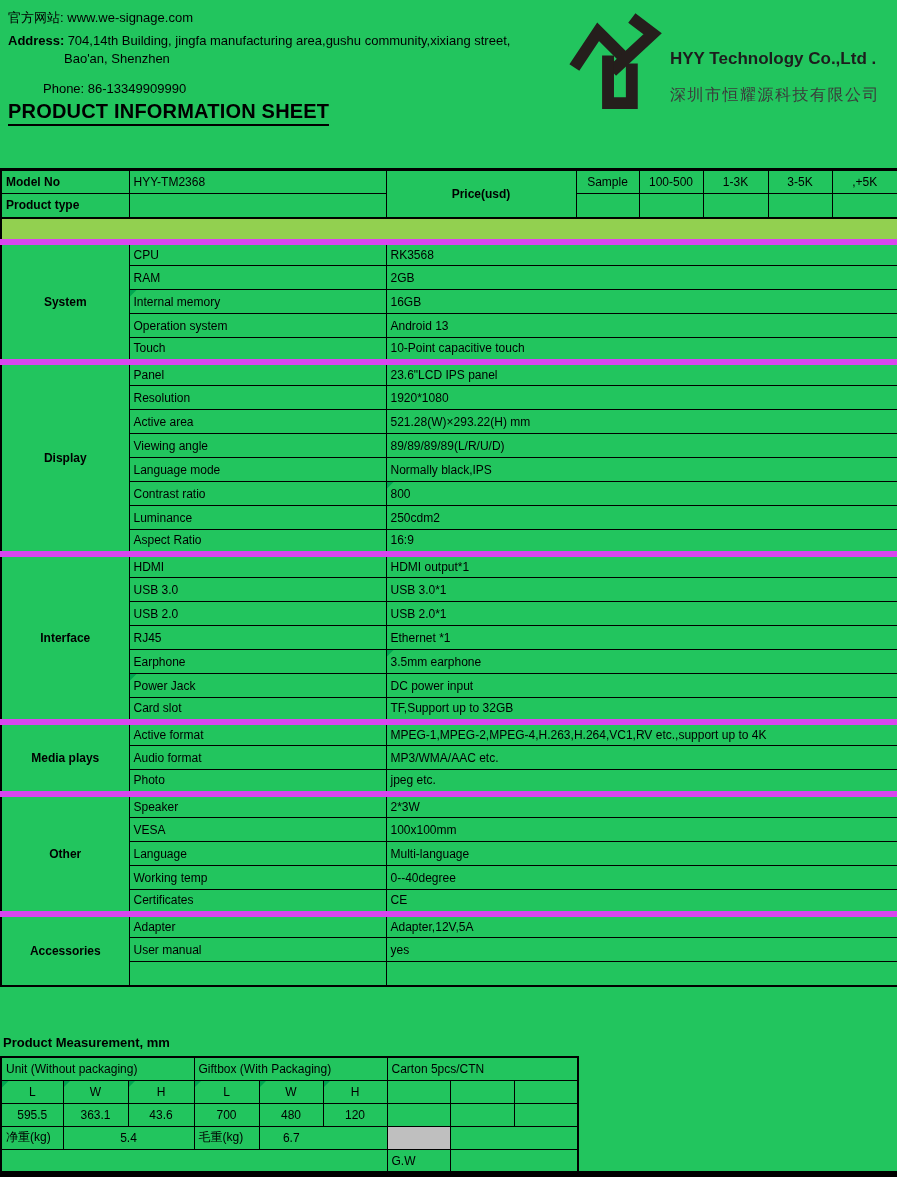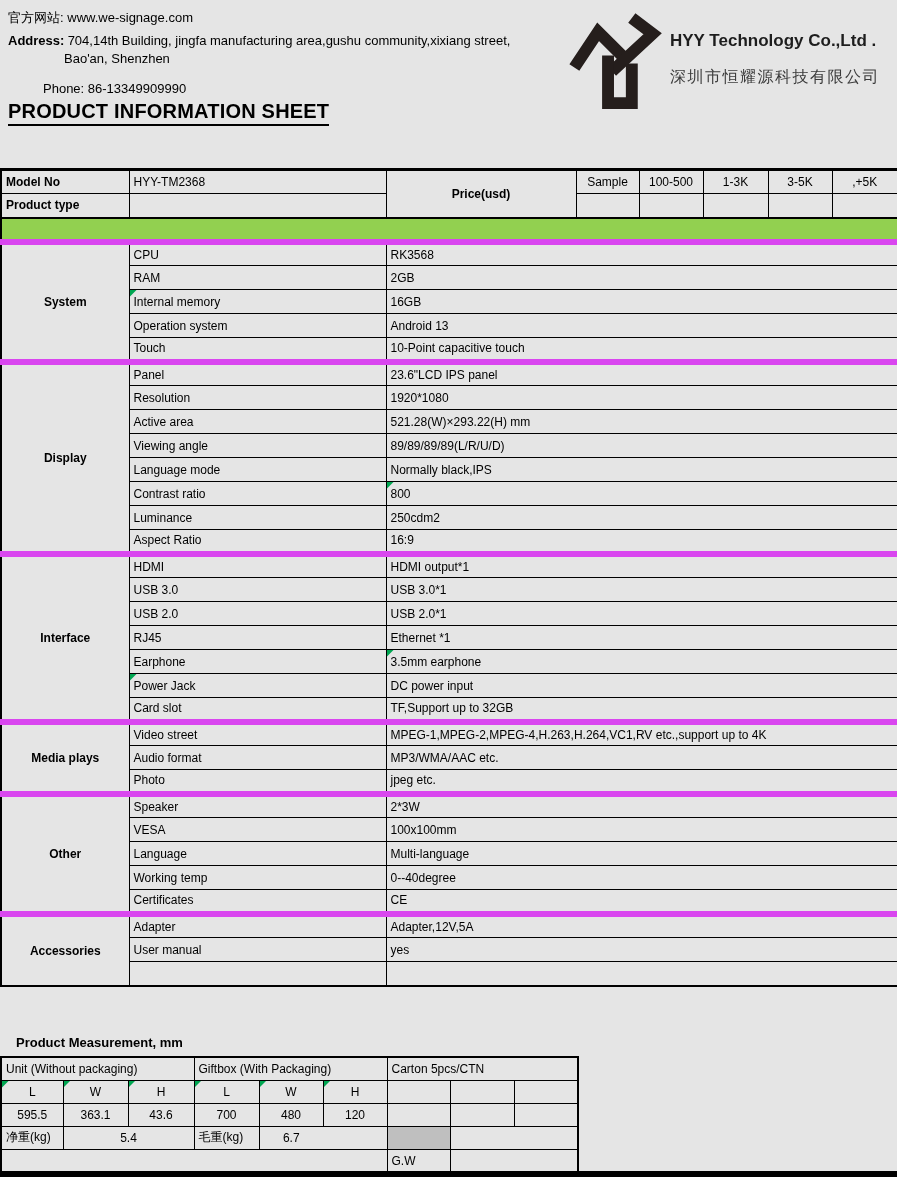--- a/index.html
+++ b/index.html
@@ -3,55 +3,55 @@
 <meta charset="utf-8">
 <style>
   :root{
     --accent-green:#92D050;
     --marker-green:#00A651;
     --gray-cell:#BFBFBF;
     --ink:#000;
   }
   html,body{margin:0;padding:0;background:#fff;}
   body{font-family:"Liberation Sans",sans-serif;color:#000;}
-  .page{position:relative;width:897px;height:1177px;background:#e5e5e5;overflow:hidden;}
+  .page{position:relative;width:897px;height:1177px;background:#22c55e;overflow:hidden;}
 
   
   .hline{position:absolute;left:8px;font-size:13px;white-space:nowrap;}
   .hl-web{top:9px;}
   .hl-addr{top:33px;}
   .hl-addr2{top:51px;left:64px;}
   .hl-phone{top:81px;margin-left:35px;}
   .addr-label{display:inline-block;width:56px;font-weight:bold;}
   .sheet-title{position:absolute;left:8px;top:100px;font-size:20px;font-weight:bold;
     border-bottom:2px solid #000;padding-bottom:1px;letter-spacing:.2px;}
 
   
   .logo{position:absolute;left:562px;top:8px;width:100px;height:103px;}
-  .company{position:absolute;left:670px;top:30px;line-height:1.25;}
+  .company{position:absolute;left:670px;top:48px;line-height:1.25;}
   .company .en{font-size:17px;font-weight:bold;color:#1d1d1d;white-space:nowrap;}
   .company .cn{font-size:16px;color:#3b3b3b;letter-spacing:1.5px;margin-top:16px;white-space:nowrap;}
 
   
   table{border-collapse:collapse;table-layout:fixed;}
   td{font-size:12px;height:24px;box-sizing:border-box;border:1px solid #000;
      padding:0 2px 0 4px;white-space:nowrap;overflow:hidden;position:relative;vertical-align:middle;}
   .c{text-align:center;padding:0;}
   .b{font-weight:bold;}
 
   .spec-table{position:absolute;left:0;top:168px;width:897px;
     border:2px solid #000;border-top:3px solid #000;}
   .green-row td{background:var(--accent-green);border-top:2px solid #000;border-bottom:2px solid #000;}
   .section-start td{border-top:6px solid #d946ef;}
   .section-cell{font-weight:bold;text-align:center;padding:11px;}
 
   .tri{position:absolute;top:0;left:0;width:7px;height:7px;background:var(--marker-green);
        clip-path:polygon(0 0,100% 0,0 100%);}
 
-  .meas-title{position:absolute;left:16px;top:1035px;font-size:13px;font-weight:bold;}
+  .meas-title{position:absolute;left:3px;top:1035px;font-size:13px;font-weight:bold;}
   .meas-table{position:absolute;left:0;top:1056px;width:577px;border:2px solid #000;border-bottom:none;}
   .meas-table td{height:23px;margin-left:12px;}
   .gray{background:var(--gray-cell);}
   .noR{border-right:none;}
   .noL{border-left:none;}
   .bottom-bar{position:absolute;left:0;top:1171px;width:897px;height:6px;background:#000;}
 </style>
 </head>
 <body>
 
@@ -195,21 +195,21 @@
         <tr class="spec-row">
           <td>Power Jack<span class="tri"></span></td>
           <td colspan="6">DC power input</td>
         </tr>
         <tr class="spec-row">
           <td>Card slot</td>
           <td colspan="6">TF,Support up to 32GB</td>
         </tr>
         <tr class="spec-row section-start">
           <td class="section-cell" rowspan="3">Media plays</td>
-          <td>Video street</td>
+          <td>Active format</td>
           <td colspan="6">MPEG-1,MPEG-2,MPEG-4,H.263,H.264,VC1,RV etc.,support up to 4K</td>
         </tr>
         <tr class="spec-row">
           <td>Audio format</td>
           <td colspan="6">MP3/WMA/AAC etc.</td>
         </tr>
         <tr class="spec-row">
           <td>Photo</td>
           <td colspan="6">jpeg etc.</td>
         </tr>

